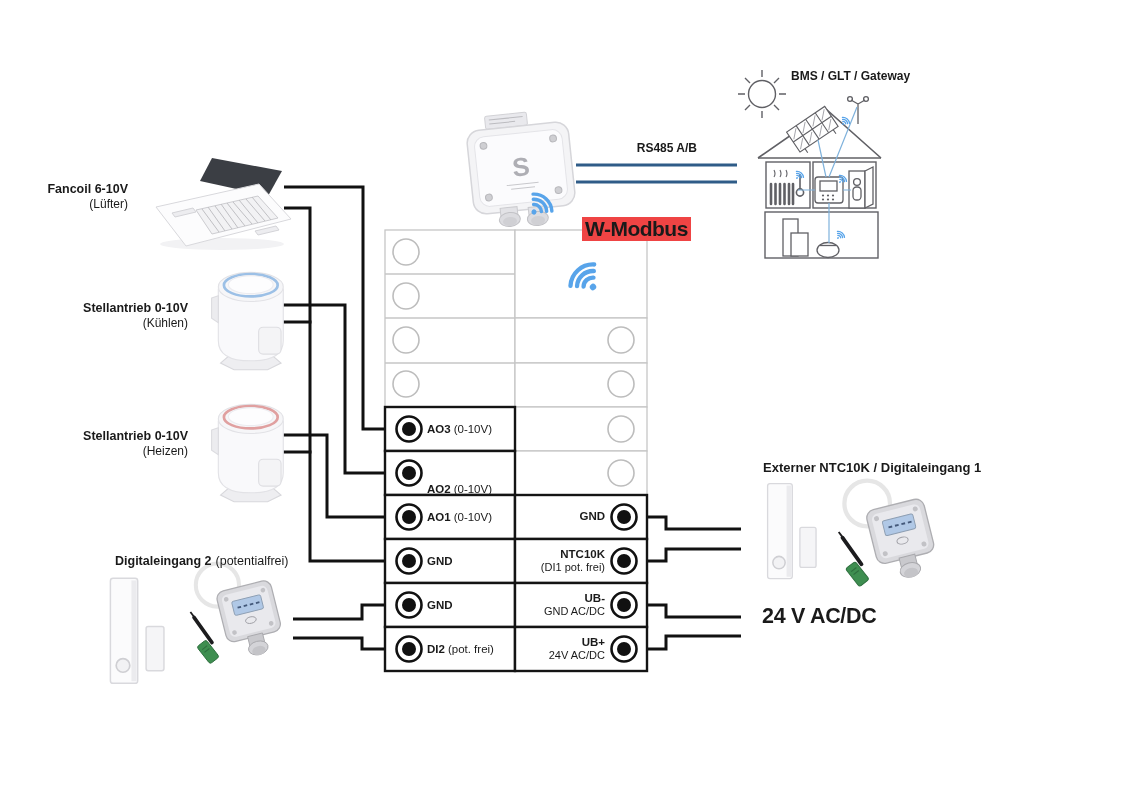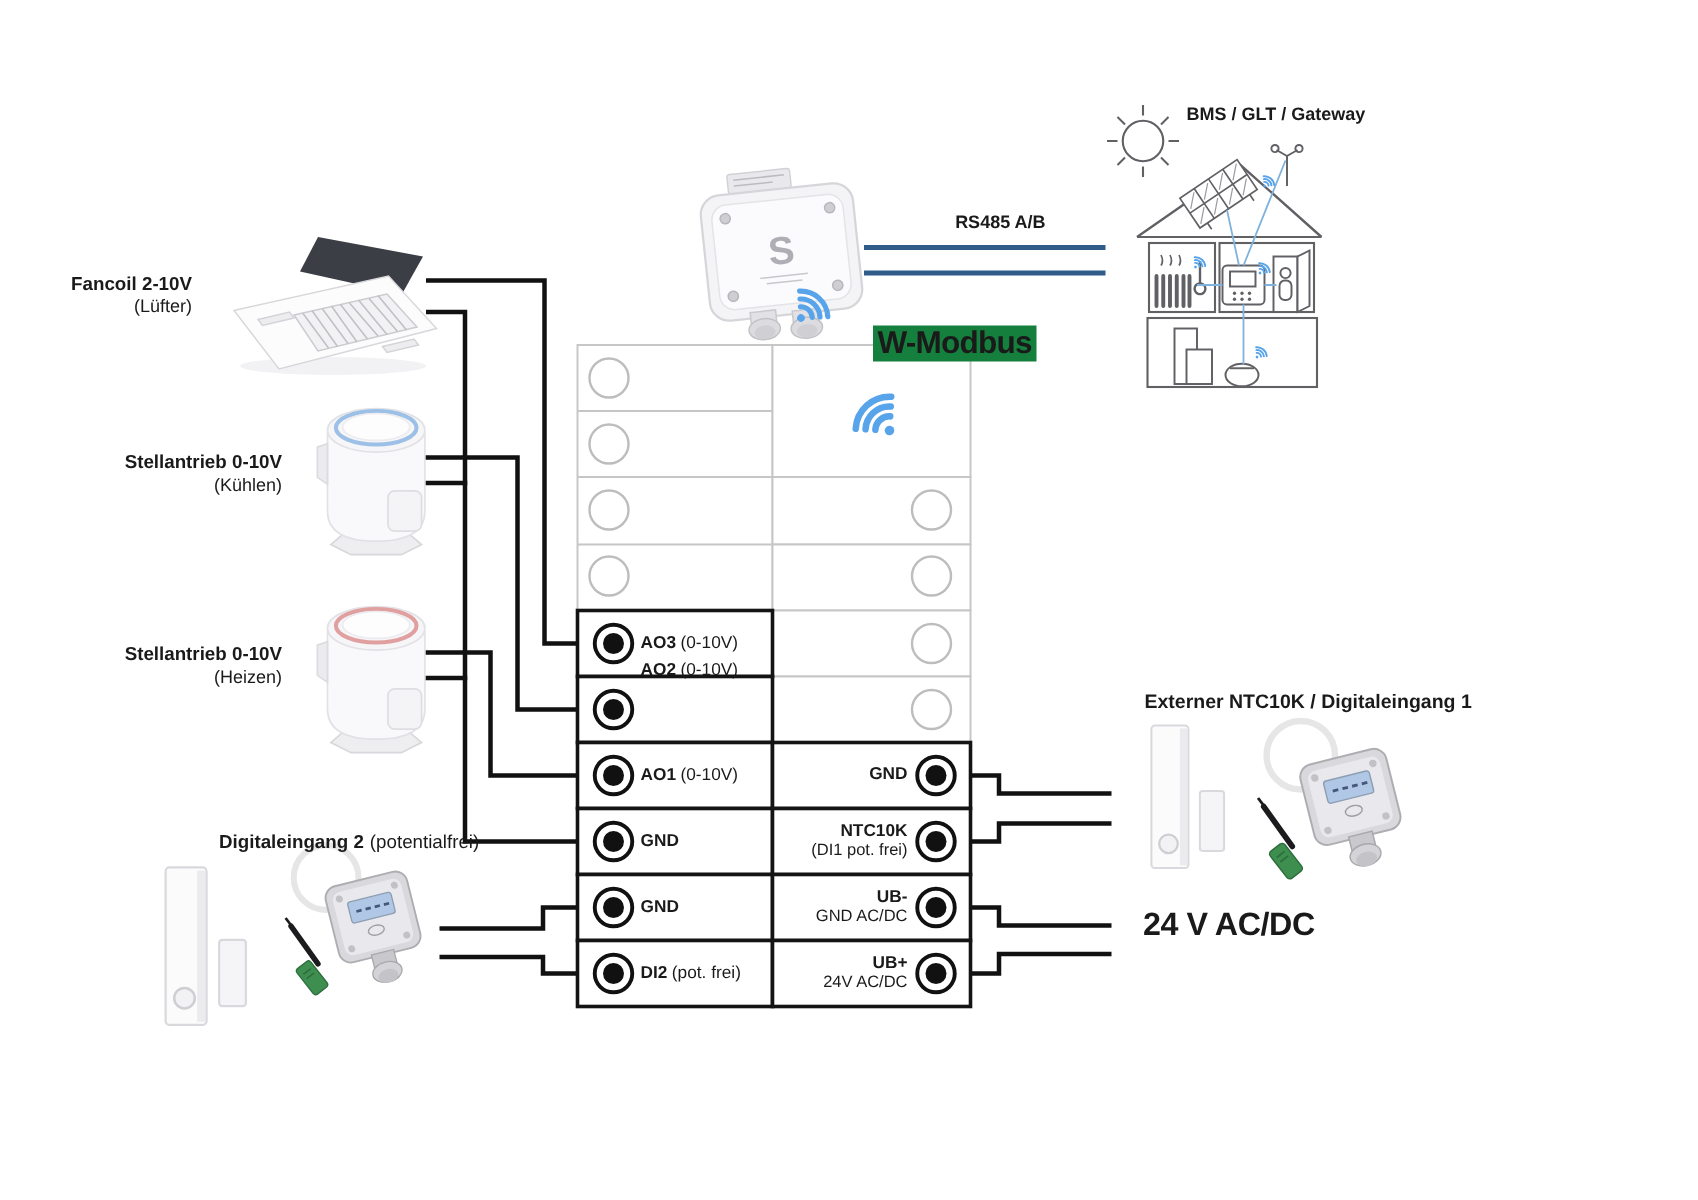--- a/index.html
+++ b/index.html
@@ -6,21 +6,21 @@
   .canvas{position:relative;width:1132px;height:800px;background:#fff;overflow:hidden;
           font-family:"Liberation Sans","DejaVu Sans",sans-serif;color:#1a1a1a;}
   .canvas svg{position:absolute;left:0;top:0;}
   .ov{position:absolute;white-space:nowrap;}
   .b{font-weight:bold;}
   .gw-title{width:301px;text-align:right;line-height:15px;}
   .gw-title .l1{font-size:13.5px;font-weight:bold;}
   .gw-title .l2{font-size:12px;}
   .rs485{width:96px;text-align:right;font-size:12px;font-weight:bold;}
   .bms{font-size:12px;font-weight:bold;}
-  .wmodbus{font-size:21px;font-weight:bold;letter-spacing:-0.5px;background:#15803d;padding:0 3px;}
+  .wmodbus{font-size:21px;font-weight:bold;letter-spacing:-0.5px;background:#ef4444;padding:0 3px;}
   .devlabel{text-align:right;line-height:15px;font-size:12px;}
   .devlabel .l1{font-size:12.5px;font-weight:bold;}
   .inline-label{font-size:12.5px;}
   .inline-label .sub{margin-left:4px;font-weight:normal;}
   .ntc{font-size:13px;font-weight:bold;}
   .power{font-size:21.5px;font-weight:bold;letter-spacing:-0.3px;}
   .tl{position:absolute;left:427px;height:16px;line-height:16px;font-size:11.5px;}
   .tl .d{margin-left:3px;font-weight:normal;}
   .tr{position:absolute;left:519px;width:86px;text-align:right;line-height:13px;font-size:11px;}
   .tr .t1{font-weight:bold;font-size:11.5px;}
@@ -298,44 +298,44 @@
 <div class="ov gw-title" style="left:260px;top:80px;">
 </div>
 
 <div class="ov rs485" style="left:601px;top:141px;">RS485 A/B</div>
 
 <div class="ov bms" style="left:791px;top:69px;">BMS / GLT / Gateway</div>
 
 <div class="ov wmodbus" style="left:582px;top:217px;">W-Modbus</div>
 
 <div class="ov devlabel" style="left:18px;top:182px;width:110px;">
-  <div class="l1">Fancoil 2-10V</div>
+  <div class="l1">Fancoil 6-10V</div>
   <div>(Lüfter)</div>
 </div>
 
 <div class="ov devlabel" style="left:38px;top:301px;width:150px;">
   <div class="l1">Stellantrieb 0-10V</div>
   <div>(Kühlen)</div>
 </div>
 
 <div class="ov devlabel" style="left:38px;top:429px;width:150px;">
   <div class="l1">Stellantrieb 0-10V</div>
   <div>(Heizen)</div>
 </div>
 
-<div class="ov inline-label" style="left:115px;top:554px;margin-left:31px;">
+<div class="ov inline-label" style="left:115px;top:554px;">
   <span class="b">Digitaleingang 2</span><span class="sub">(potentialfrei)</span>
 </div>
 
 <div class="ov ntc" style="left:763px;top:460px;">Externer NTC10K / Digitaleingang 1</div>
 
 <div class="ov power" style="left:762px;top:604px;">24 V AC/DC</div>
 
 <div class="tl" style="top:421px;text-align:right;"><span class="b">AO3</span><span class="d">(0-10V)</span></div>
-<div class="tl" style="top:439px;"><span class="b">AO2</span><span class="d">(0-10V)</span></div>
+<div class="tl" style="top:481px;"><span class="b">AO2</span><span class="d">(0-10V)</span></div>
 <div class="tl" style="top:509px;"><span class="b">AO1</span><span class="d">(0-10V)</span></div>
 <div class="tl" style="top:553px;"><span class="b">GND</span><span class="d"></span></div>
 <div class="tl" style="top:597px;"><span class="b">GND</span><span class="d"></span></div>
 <div class="tl" style="top:641px;"><span class="b">DI2</span><span class="d">(pot. frei)</span></div>
 
 <div class="tr" style="top:510px;">
       <div class="t1">GND</div>
       <div class="t2"></div>
     </div>
 <div class="tr" style="top:548px;">

